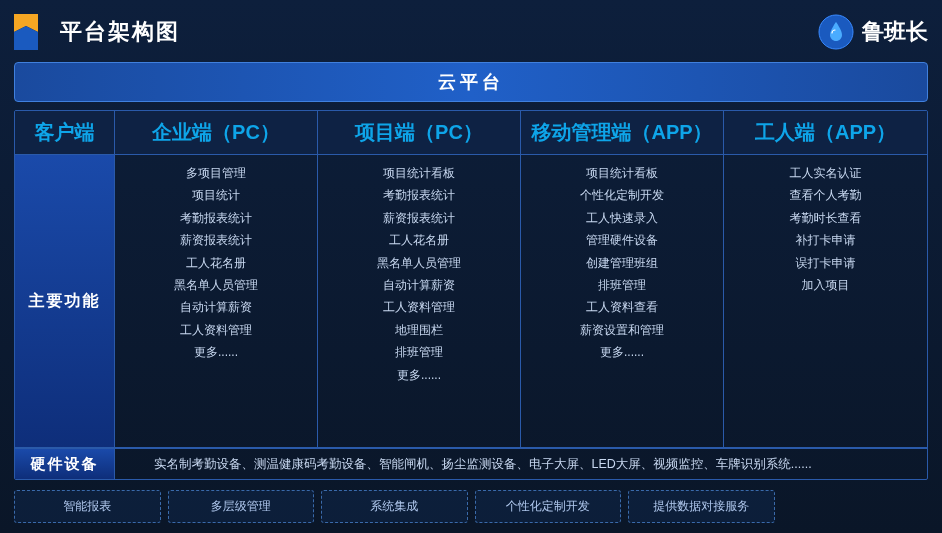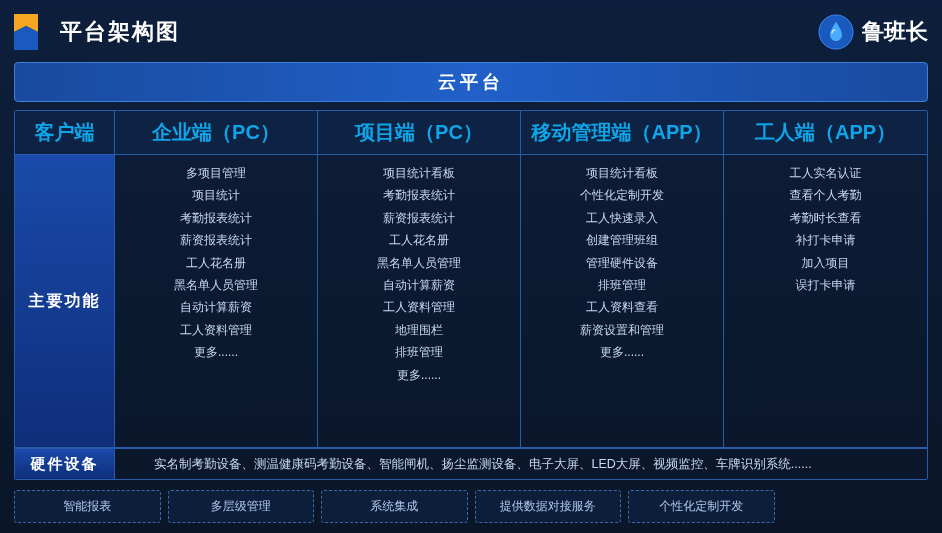--- a/index.html
+++ b/index.html
@@ -250,49 +250,49 @@
         <div class="feature-item">工人资料管理</div>
         <div class="feature-item">地理围栏</div>
         <div class="feature-item">排班管理</div>
         <div class="feature-item">更多......</div>
       </div>
 
       <div class="feature-cell">
         <div class="feature-item">项目统计看板</div>
         <div class="feature-item">个性化定制开发</div>
         <div class="feature-item">工人快速录入</div>
+        <div class="feature-item">管理硬件设备</div>
         <div class="feature-item">创建管理班组</div>
-        <div class="feature-item">管理硬件设备</div>
         <div class="feature-item">排班管理</div>
         <div class="feature-item">工人资料查看</div>
         <div class="feature-item">薪资设置和管理</div>
         <div class="feature-item">更多......</div>
       </div>
 
       <div class="feature-cell">
         <div class="feature-item">工人实名认证</div>
         <div class="feature-item">查看个人考勤</div>
         <div class="feature-item">考勤时长查看</div>
         <div class="feature-item">补打卡申请</div>
+        <div class="feature-item">误打卡申请</div>
         <div class="feature-item">加入项目</div>
-        <div class="feature-item">误打卡申请</div>
       </div>
 
     </div>
 
     <div class="hardware-row">
       <div class="hardware-label">
         <span class="hardware-label-text">硬件设备</span>
       </div>
       <div class="hardware-content">实名制考勤设备、测温健康码考勤设备、智能闸机、扬尘监测设备、电子大屏、LED大屏、视频监控、车牌识别系统......</div>
     </div>
 
   </div>
 
   <div class="services-row">
     <div class="service-item">智能报表</div>
     <div class="service-item">多层级管理</div>
     <div class="service-item">系统集成</div>
+    <div class="service-item">个性化定制开发</div>
     <div class="service-item">提供数据对接服务</div>
-    <div class="service-item">个性化定制开发</div>
   </div>
 
 </div>
 
 </body></html>

